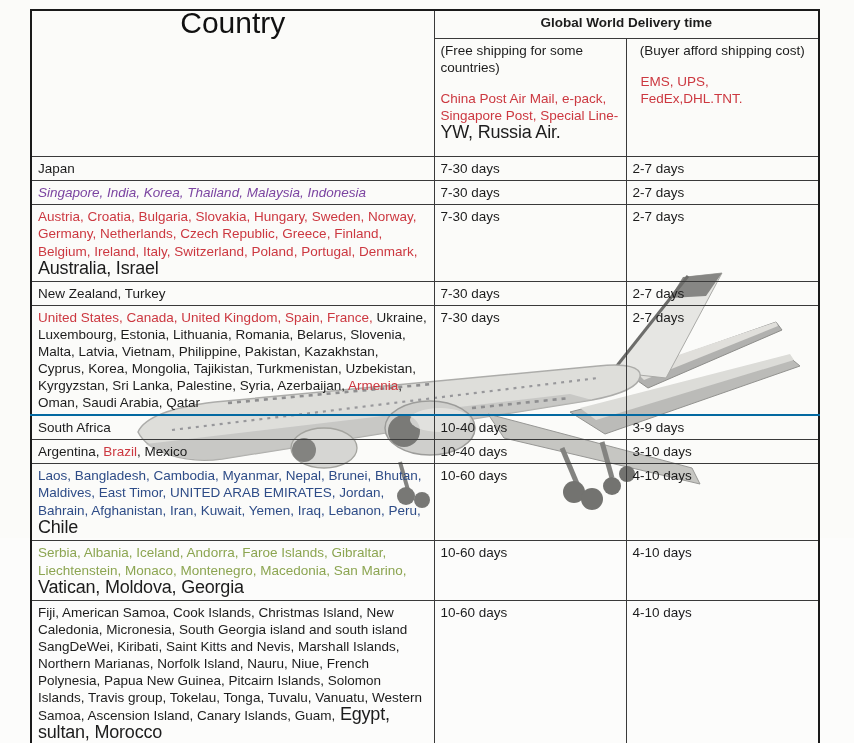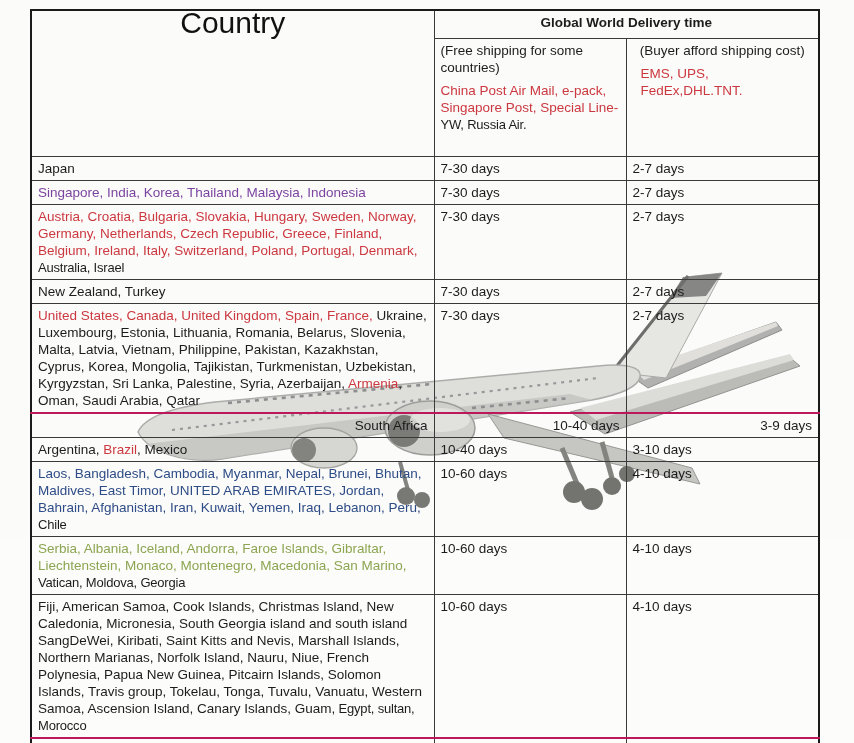--- a/index.html
+++ b/index.html
@@ -38,24 +38,24 @@
   }
   td.delivery-title{
     text-align:center;font-weight:bold;height:21px;
     vertical-align:middle;padding:1px 4px;
   }
   td.head-free,td.head-paid{
     border-bottom:2px solid #1a1a1a;height:111px;
     padding-top:28px;
   }
   td.head-paid .note{display:block;text-align:center;}
-  .carriers{display:block;margin-top:6px;}
-  .seg-alt{font-size:13px;letter-spacing:-0.2px;text-align:right;}
+  .carriers{display:block;margin-top:14px;}
+  .seg-alt{font-size:18px;letter-spacing:-0.2px;text-align:right;}
   td.days-cell{white-space:nowrap;}
-  tr.thick-top td{border-top:2px solid #be185d;text-align:right;}
+  tr.thick-top td{border-top:2px solid #0369a1;}
 </style>
 </head>
 <body>
 
 <div class="stage">
 
   <svg class="plane" viewBox="0 0 712 258" aria-hidden="true">
     <g stroke-linejoin="round">
 
       <polygon points="470,150 688,94 700,104 505,172" fill="#b0b0ae" stroke="#7d7d7b" stroke-width="1"></polygon>
@@ -123,21 +123,21 @@
         </td>
       </tr>
     </tbody>
     <tbody>
         <tr style="height: 24px; margin-top: 27px;">
           <td><span style="color: rgb(28, 28, 28);">Japan</span></td>
           <td class="days-cell">7-30 days</td>
           <td class="days-cell">2-7 days</td>
         </tr>
         <tr style="height: 24px;">
-          <td><span style="color: rgb(123, 68, 161);">Singapore, India, Korea, Thailand, Malaysia, Indonesia</span></td>
+          <td><span style="color: rgb(123, 68, 161); font-style: italic;">Singapore, India, Korea, Thailand, Malaysia, Indonesia</span></td>
           <td class="days-cell">7-30 days</td>
           <td class="days-cell">2-7 days</td>
         </tr>
         <tr style="height: 70px;">
           <td><span style="color: rgb(204, 56, 64);">Austria, Croatia, Bulgaria, Slovakia, Hungary, Sweden, Norway, Germany, Netherlands, Czech Republic, Greece, Finland, Belgium, Ireland, Italy, Switzerland, Poland, Portugal, Denmark,</span><span class="seg-alt" style="color: rgb(28, 28, 28);"> Australia, Israel</span></td>
           <td class="days-cell">7-30 days</td>
           <td class="days-cell">2-7 days</td>
         </tr>
         <tr style="height: 24px;">
           <td><span style="color: rgb(28, 28, 28);">New Zealand, Turkey</span></td>

